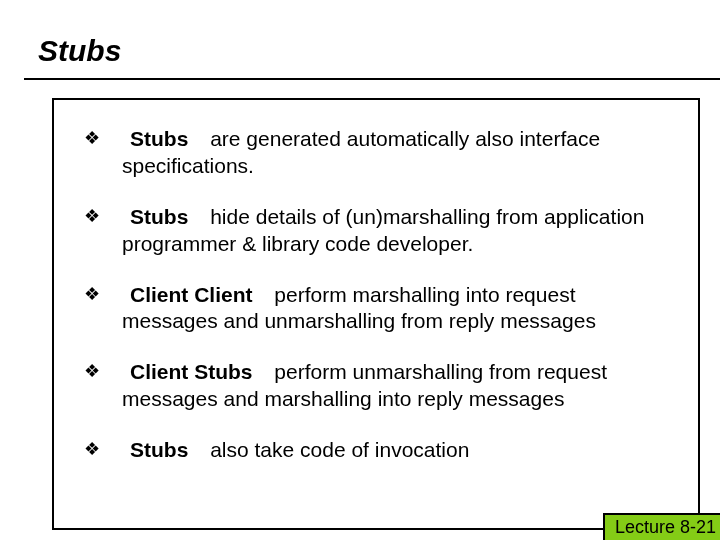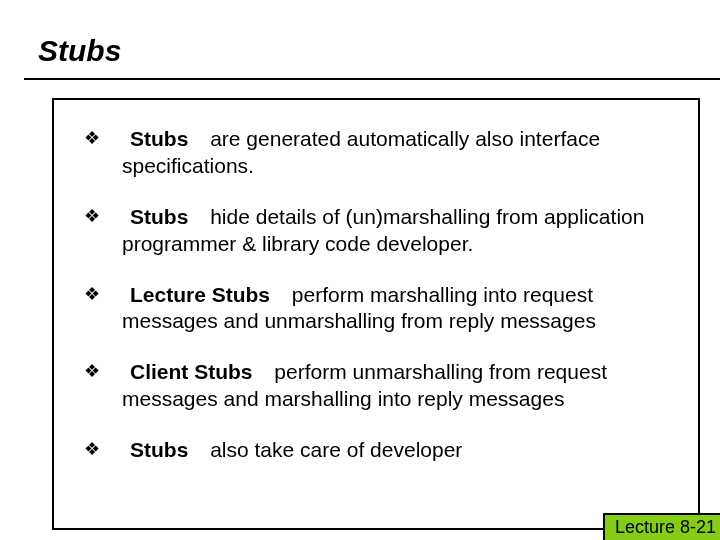--- a/index.html
+++ b/index.html
@@ -66,25 +66,25 @@
   <div class="item">
     <span class="dia">❖</span>
     <span class="txt"><b>Stubs</b><span> are generated automatically also interface specifications.</span></span>
   </div>
   <div class="item">
     <span class="dia">❖</span>
     <span class="txt"><b>Stubs</b><span> hide details of (un)marshalling from application programmer &amp; library code developer.</span></span>
   </div>
   <div class="item">
     <span class="dia">❖</span>
-    <span class="txt"><b>Lecture Stubs</b><span> perform marshalling into request messages and unmarshalling from reply messages</span></span>
+    <span class="txt"><b>Client Client</b><span> perform marshalling into request messages and unmarshalling from reply messages</span></span>
   </div>
   <div class="item">
     <span class="dia">❖</span>
     <span class="txt"><b>Client Stubs</b><span> perform unmarshalling from request messages and marshalling into reply messages</span></span>
   </div>
   <div class="item">
     <span class="dia">❖</span>
-    <span class="txt"><b>Stubs</b><span> also take care of developer</span></span>
+    <span class="txt"><b>Stubs</b><span> also take code of invocation</span></span>
   </div>
 </div>
 
 <div class="footer-box">Lecture 8-21</div>
 
 </body></html>

